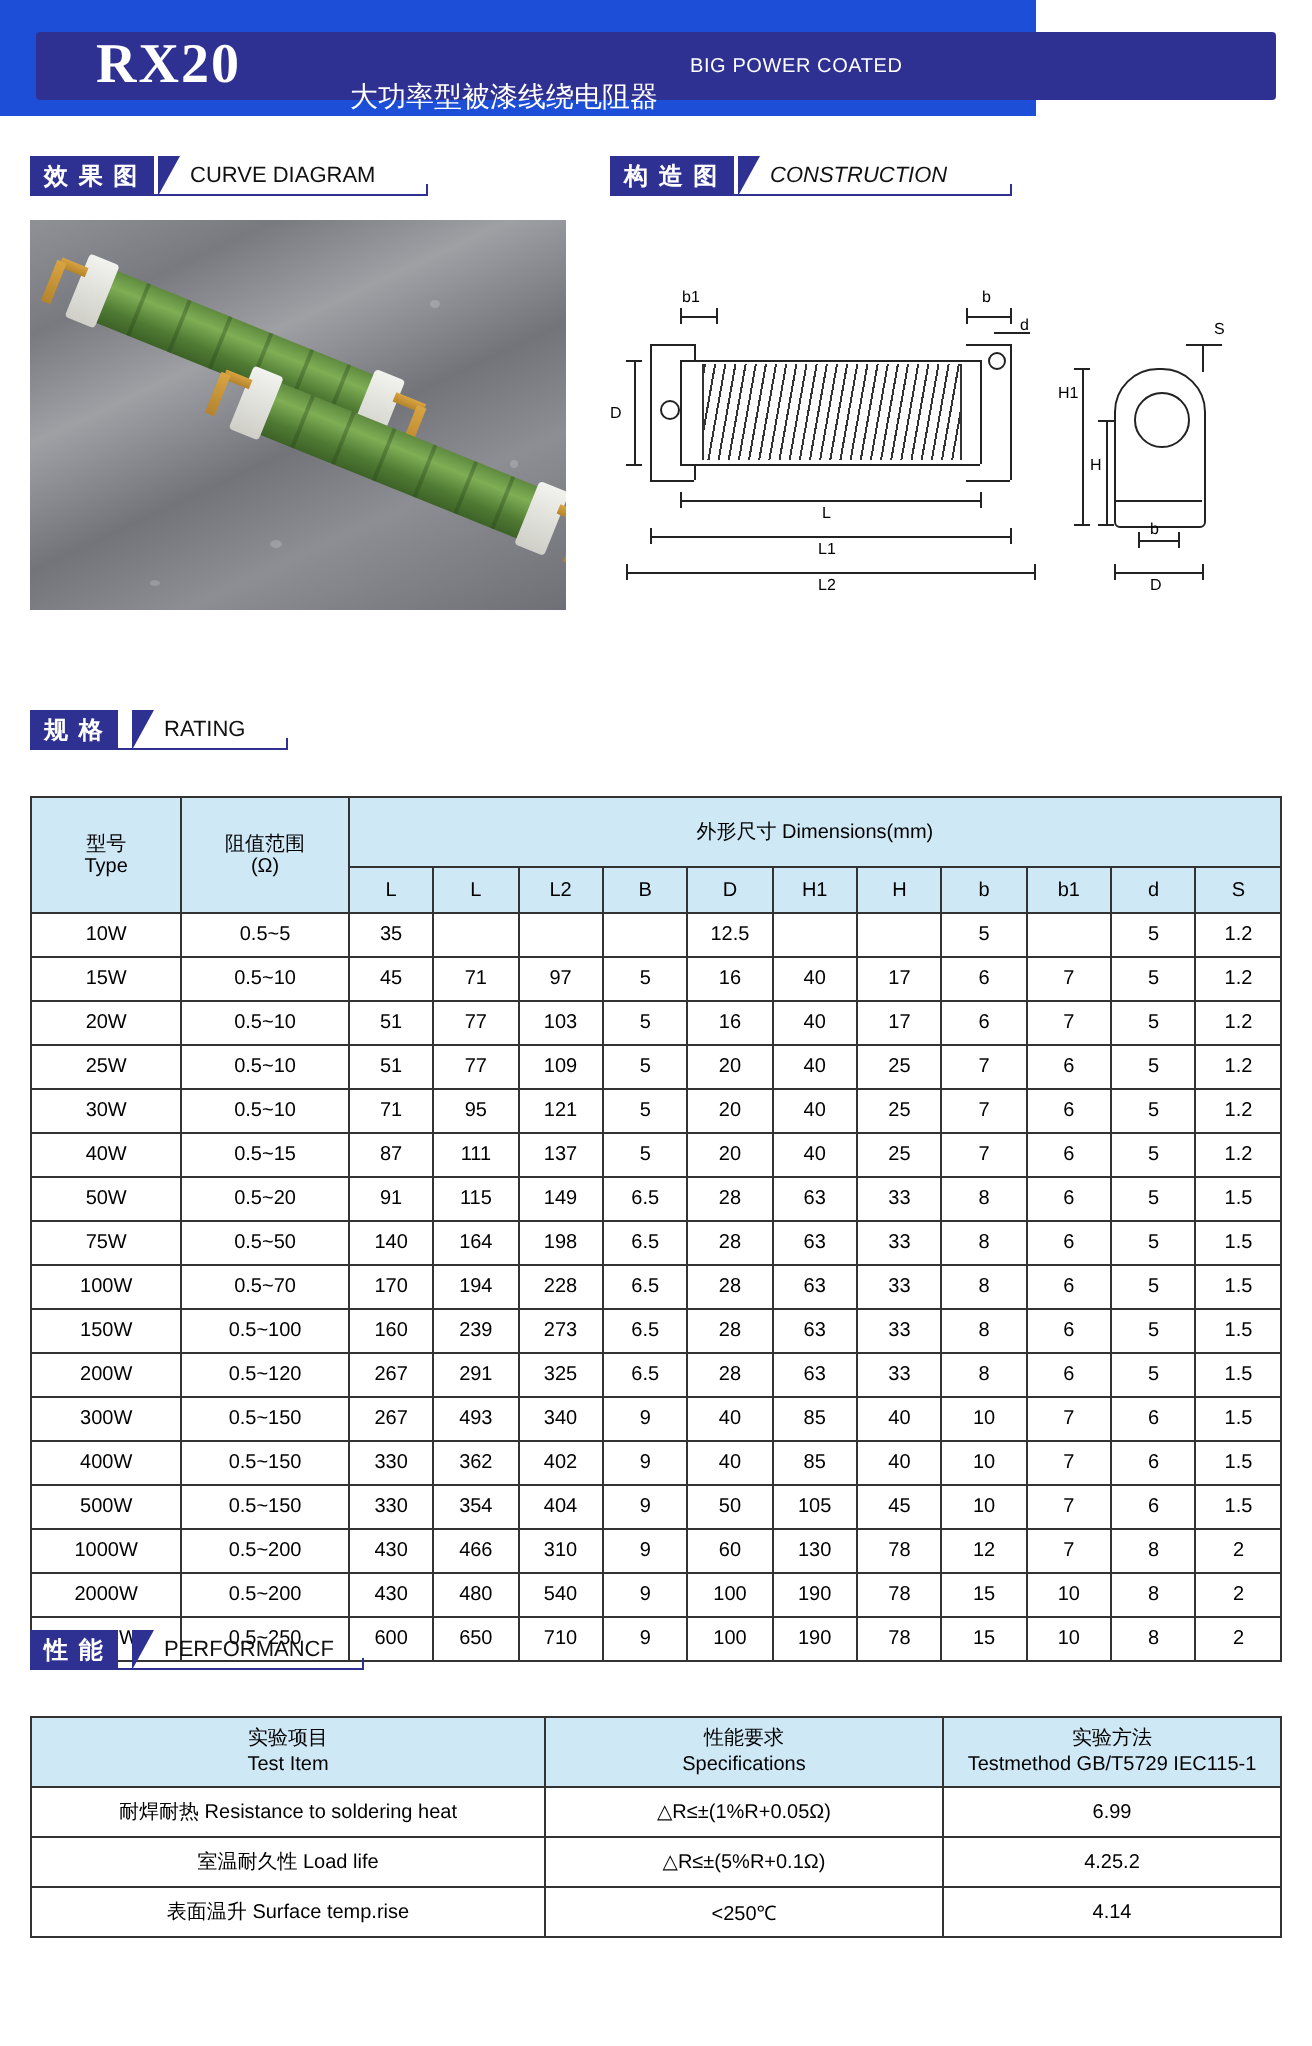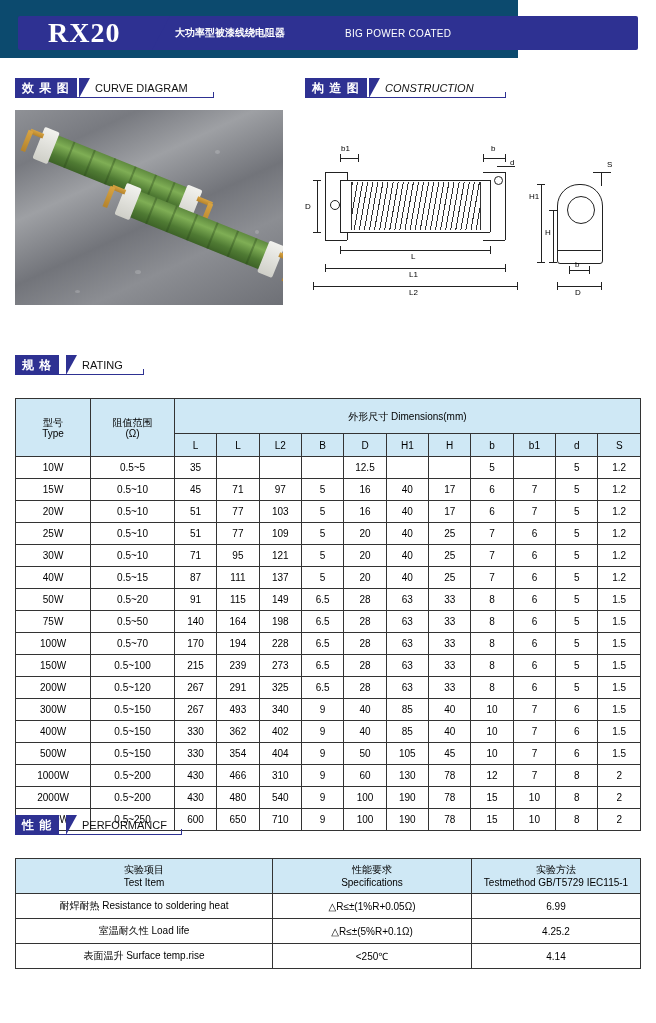--- a/index.html
+++ b/index.html
@@ -14,21 +14,21 @@
     font-family: "Liberation Sans", sans-serif;
     color: #000;
     overflow: hidden;
   }
 
   
   .header {
     position: absolute;
     left: 0; top: 0;
     width: 518px; height: 58px;
-    background: #0c4a6e;
+    background: #1d4ed8;
   }
   .header-bar {
     position: absolute;
     left: 18px; top: 16px;
     width: 620px; height: 34px;
     background: #2e3192;
     border-radius: 2px;
   }
   .header-title {
     position: absolute;
@@ -42,24 +42,24 @@
   }
   .header-wedge {
     position: absolute;
     left: 152px; top: 16px;
     width: 0; height: 0;
     border-top: 34px solid #2e3192;
     border-right: 18px solid transparent;
   }
   .header-cn {
     position: absolute;
-    left: 175px; top: 16px;
+    left: 175px; top: 31px;
     line-height: 34px;
-    font-size: 10px;
-    font-weight: bold;
+    font-size: 14px;
+    font-weight: normal;
     color: #ffffff;
   }
   .header-en {
     position: absolute;
     left: 345px; top: 17px;
     line-height: 34px;
     font-size: 10px;
     color: #ffffff;
     letter-spacing: 0.3px;
   }
@@ -539,21 +539,21 @@
         <td>63</td>
         <td>33</td>
         <td>8</td>
         <td>6</td>
         <td>5</td>
         <td>1.5</td>
       </tr>
       <tr>
         <td class="type">150W</td>
         <td>0.5~100</td>
-        <td>215</td>
+        <td>160</td>
         <td>239</td>
         <td>273</td>
         <td>6.5</td>
         <td>28</td>
         <td>63</td>
         <td>33</td>
         <td>8</td>
         <td>6</td>
         <td>5</td>
         <td>1.5</td>

